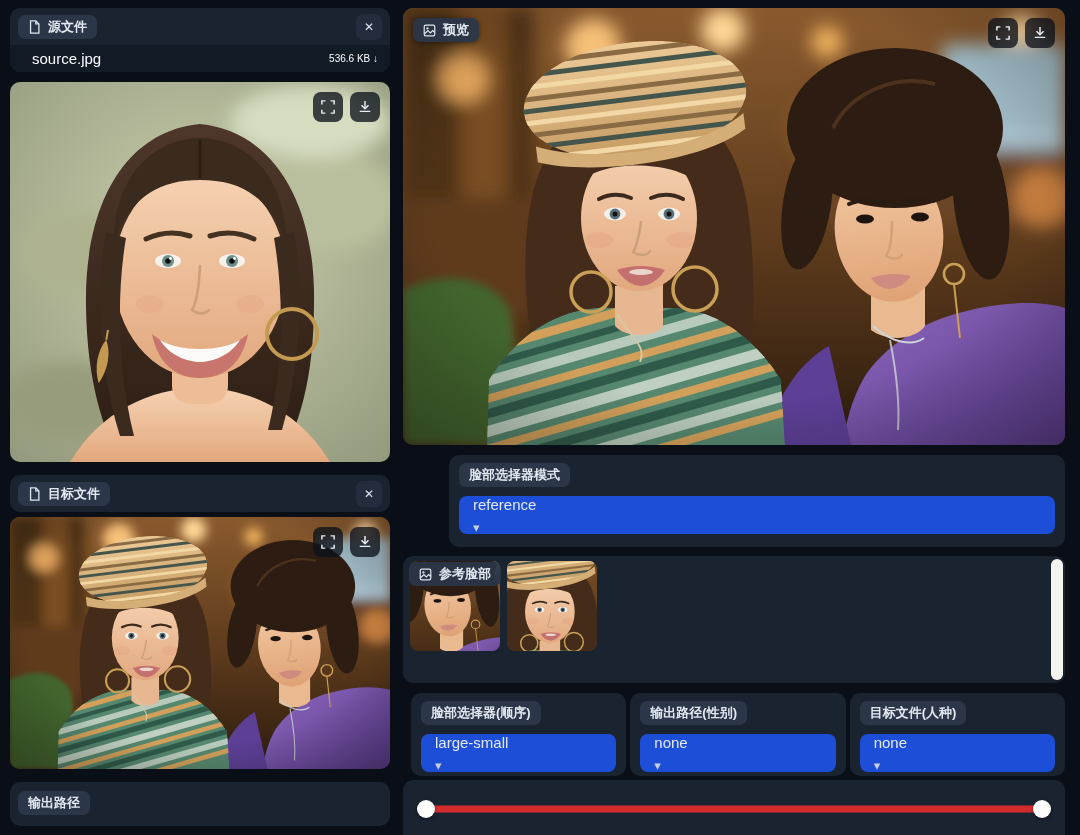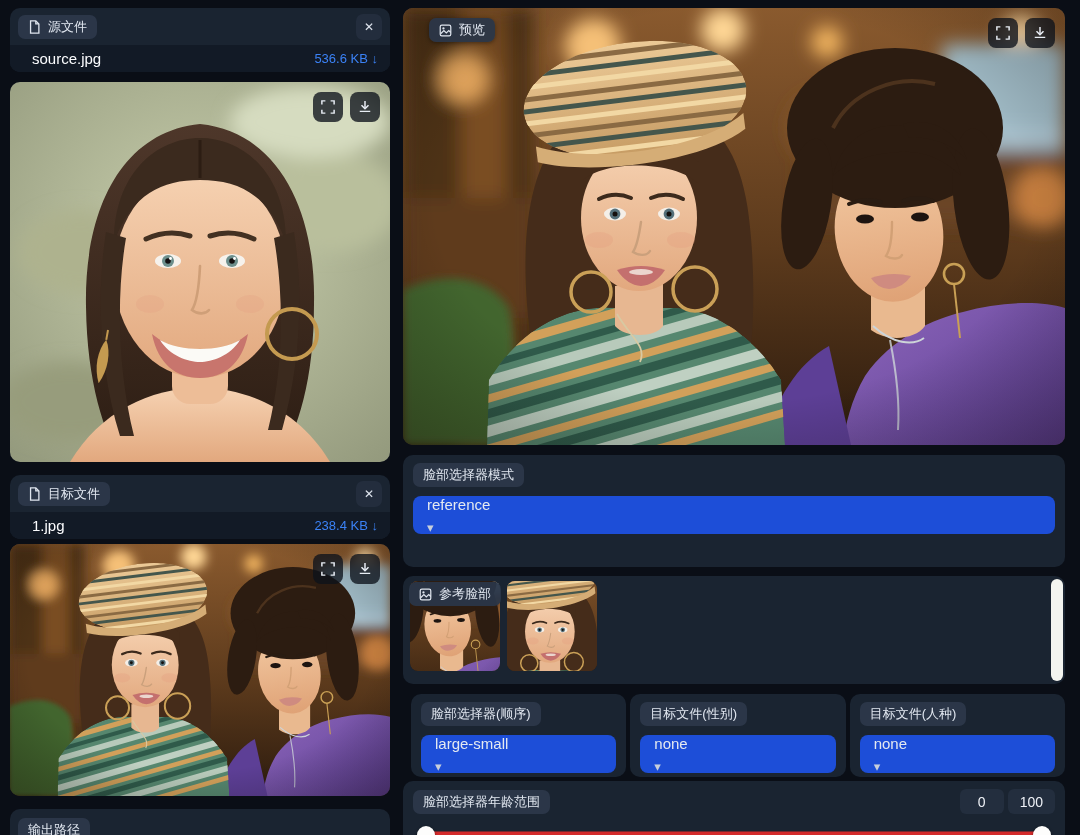--- a/index.html
+++ b/index.html
@@ -13,21 +13,21 @@
   .col { position:absolute; top:8px; display:flex; flex-direction:column; }
   .col-left  { left:10px;  width:380px; }
   .col-right { left:403px; width:662px; }
 
   .panel { background:#1a2431; border-radius:10px; }
 
   
   .chip {
     display:inline-flex; align-items:center; gap:7px;
     background:#2b3648; border-radius:7px;
-    padding:4px 10px; font-size:13px; font-weight:400; color:#e2e8f1;
+    padding:4px 10px; font-size:13px; font-weight:700; color:#e2e8f1;
     line-height:16px; white-space:nowrap;
   }
   .chip svg { display:block; }
 
   
   .file-panel { margin-bottom:10px; overflow:hidden; }
   .file-panel.second { margin-bottom:5px; }
   .panel-header {
     display:flex; align-items:center; justify-content:space-between;
     padding:6px 8px; height:37px;
@@ -36,51 +36,51 @@
     width:26px; height:26px; border:none; cursor:pointer;
     background:#232d3d; border-radius:7px; color:#dfe5ee;
     font-size:12px; display:flex; align-items:center; justify-content:center;
   }
   .file-row {
     background:#121a26; height:27px;
     display:flex; align-items:center; justify-content:space-between;
     padding:0 12px 0 22px;
   }
   .file-name { font-size:15px; color:#fbfcfe; }
-  .file-size { font-size:13px; color:#3b82f6; }
+  .file-size { font-size:10px; color:#ffffff; }
 
   
   .media { position:relative; border-radius:10px; overflow:hidden; background:#141b27; }
   .media svg.scene { display:block; width:100%; height:100%; }
   .media-src { height:380px; margin-bottom:13px; }
   .media-tgt { height:252px; margin-bottom:13px; }
   .media-preview { height:437px; margin-bottom:10px; }
-  .overlay-chip { position:absolute; top:10px; left:26px; z-index:3;
+  .overlay-chip { position:absolute; top:10px; left:10px; z-index:3;
     background:rgba(43,54,72,.94); box-shadow:0 1px 4px rgba(0,0,0,.4);justify-content:center; }
   .overlay-actions { position:absolute; top:10px; right:10px; z-index:3; display:flex; gap:7px; }
   .media-btn {
     width:30px; height:30px; border:none; cursor:pointer;
     background:rgba(13,18,27,.78); border-radius:8px;
     display:flex; align-items:center; justify-content:center;
   }
   .media-btn svg { display:block; }
 
   
   .select-panel { padding:8px 10px 10px 10px; }
-  .mode-panel { height:112px; margin-bottom:9px; }
+  .mode-panel { height:92px; margin-bottom:9px;margin-left:46px; }
   .select-box {
     margin-top:9px; height:38px; background:#1d4ed8; border-radius:8px;
     display:flex; align-items:flex-start; justify-content:space-between;
     padding:0 14px; cursor:pointer;flex-direction:column;
   }
   .select-value { font-size:15px; color:#e4e9f0; }
   .select-caret { font-size:13px; color:#c7cfdb; line-height:1; }
 
   
-  .refs-panel { position:relative; height:108px; margin-bottom:10px; padding:5px 7px; display:flex; gap:7px; }
+  .refs-panel { position:relative; height:127px; margin-bottom:10px; padding:5px 7px; display:flex; gap:7px; }
   .thumb { width:90px; height:90px; border-radius:8px; overflow:hidden; cursor:pointer; position:relative; background:#0e141e; }
   .thumb svg { display:block; width:100%; height:100%; }
   .refs-chip { position:absolute; top:6px; left:6px; z-index:3; background:rgba(43,54,72,.94); }
   .refs-scrollbar { position:absolute; top:3px; bottom:3px; right:2px; width:12px;
     background:#f3f4ef; border-radius:6px; cursor:pointer; }
 
   
   .row3 { display:flex; gap:4px; margin-bottom:4px;margin-left:8px; }
   .row3 .panel { flex:1 1 0; height:83px; }
 
@@ -343,24 +343,20 @@
         <svg width="13" height="14" viewBox="0 0 14 16" fill="none" stroke="#dfe5ee" stroke-width="1.5">
             <path d="M2.5,1 H8.5 L12,4.5 V15 H2.5 Z"></path>
             <path d="M8.5,1 V4.5 H12"></path>
           </svg>
         <span>目标文件</span>
       </span>
       <button class="icon-btn">
           <span>✕</span>
         </button>
     </div>
-    <div class="file-row">
-      <span class="file-name">1.jpg</span>
-      <span class="file-size">238.4 KB ↓</span>
-    </div>
   </section>
 
   <div class="media media-tgt">
     <svg class="scene" viewBox="0 0 662 437" preserveAspectRatio="xMidYMid slice">
         <use href="#scene-couple"></use>
       </svg>
     <div class="overlay-actions">
       <button class="media-btn">
         <svg width="14" height="14" viewBox="0 0 16 16" fill="none" stroke="#e8edf4" stroke-width="1.7">
             <path d="M1,5 V1 H5"></path>
@@ -456,48 +452,39 @@
       <span class="chip">
         <span>脸部选择器(顺序)</span>
       </span>
       <div class="select-box">
         <span class="select-value">large-small</span>
         <span class="select-caret">▾</span>
       </div>
     </section>
     <section class="panel select-panel">
       <span class="chip">
-        <span>目标文件(性别)</span>
+        <span>输出路径(性别)</span>
       </span>
       <div class="select-box">
         <span class="select-value">none</span>
         <span class="select-caret">▾</span>
       </div>
     </section>
     <section class="panel select-panel">
       <span class="chip">
         <span>目标文件(人种)</span>
       </span>
       <div class="select-box">
         <span class="select-value">none</span>
         <span class="select-caret">▾</span>
       </div>
     </section>
   </div>
 
   <section class="panel age-panel">
-    <div class="age-head">
-      <span class="chip">
-        <span>脸部选择器年龄范围</span>
-      </span>
-      <div class="age-values">
-        <div class="num-box">0</div>
-        <div class="num-box">100</div>
-      </div>
-    </div>
     <div class="slider">
       <div class="slider-track"></div>
       <div class="slider-handle left"></div>
       <div class="slider-handle right"></div>
     </div>
   </section>
 
   <section class="panel stub-panel"></section>
 </div>
 

